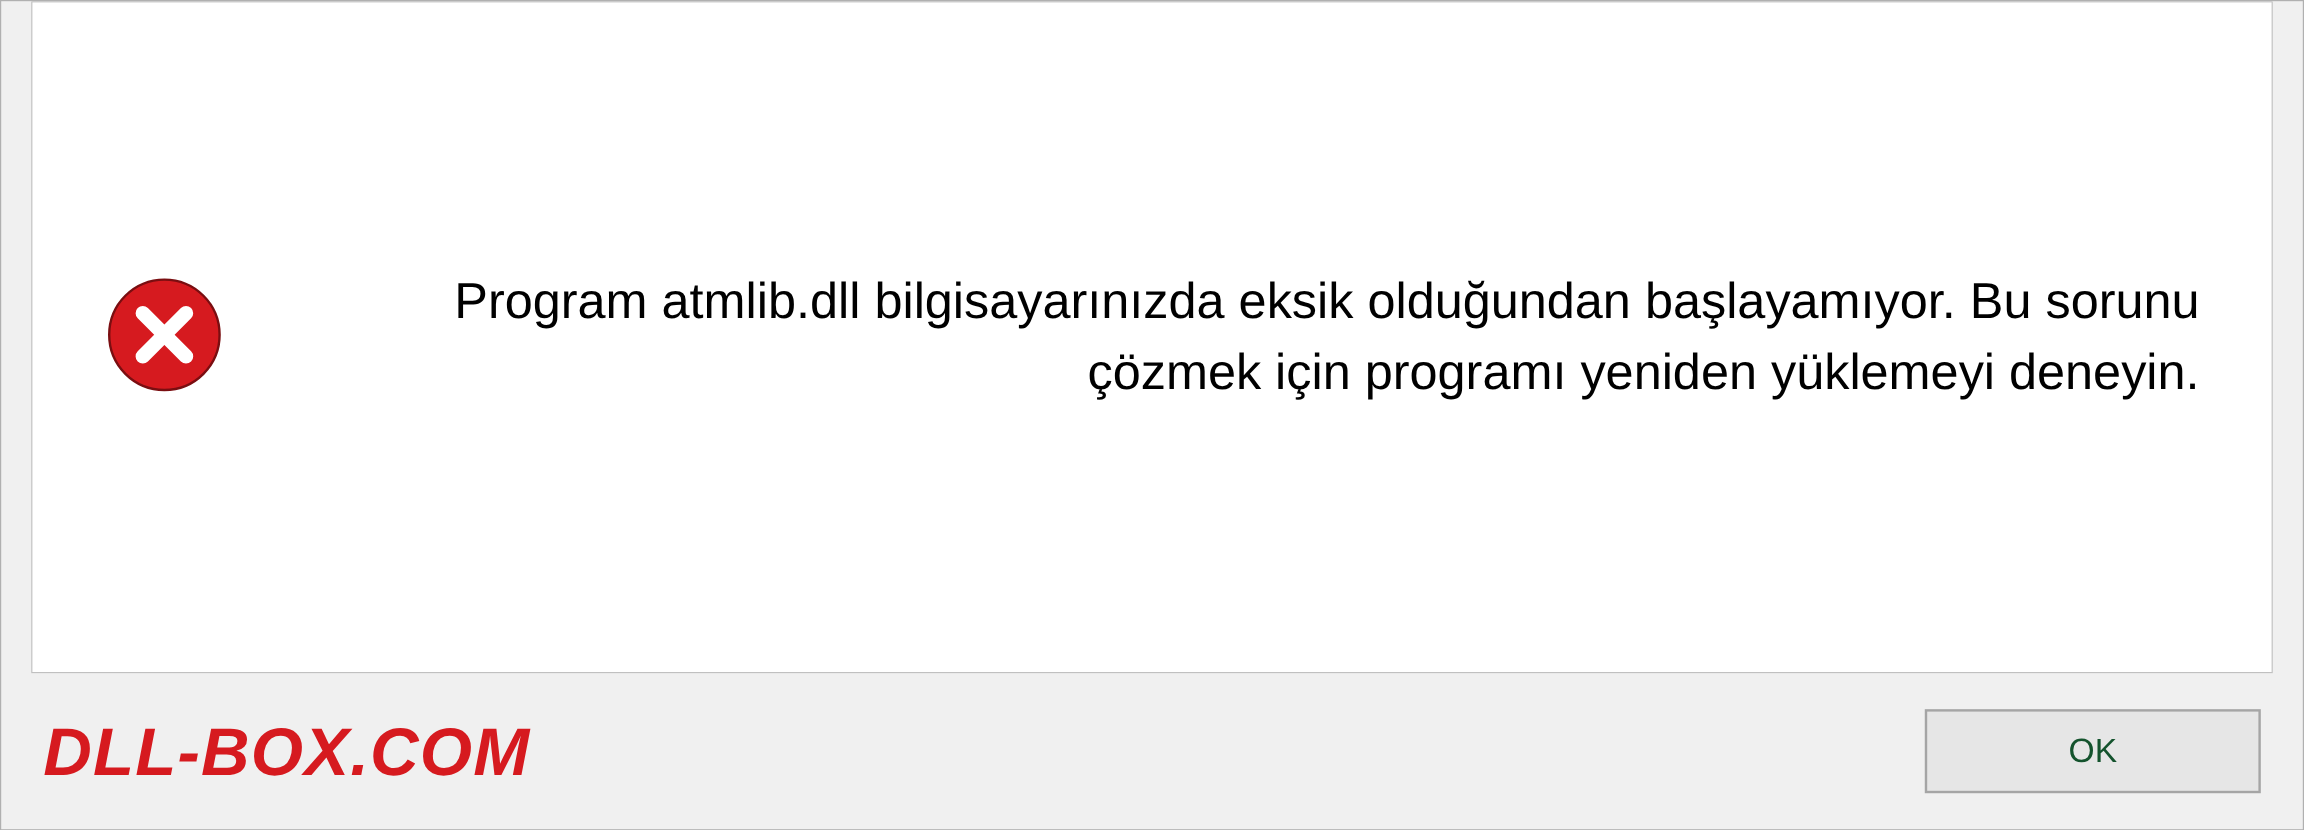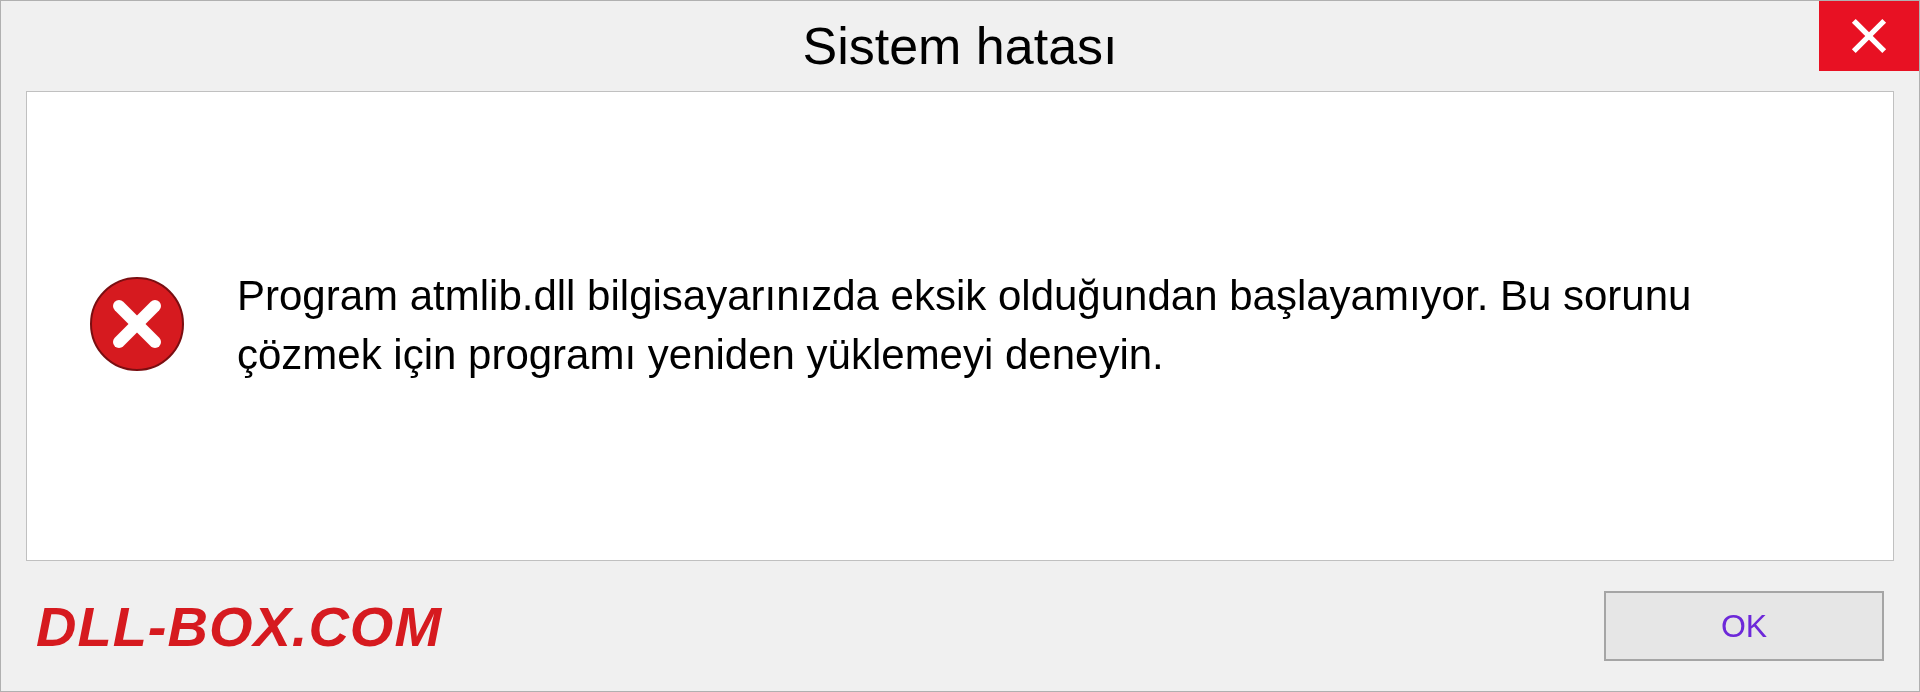--- a/index.html
+++ b/index.html
@@ -53,20 +53,21 @@
       height: 40px;
     }
     .content-panel {
       margin: 0 25px 25px 25px;
       background: #fff;
       border: 1px solid #c0c0c0;
       flex: 1;
       display: flex;
       align-items: center;
       padding: 40px 60px;
+      text-align: right;
     }
     .error-icon-wrap {
       flex-shrink: 0;
       margin-right: 50px;
     }
     .error-icon-wrap svg {
       width: 100px;
       height: 100px;
     }
     .msg-text {
@@ -89,43 +90,34 @@
       font-style: italic;
       color: #d61a1f;
       letter-spacing: 1px;
       font-family: Arial, sans-serif;
     }
     .ok-btn {
       width: 280px;
       height: 70px;
       background: #e6e6e6;
       border: 2px solid #a5a5a5;
-      font-size: 32px;
-      color: #6d28d9;
+      font-size: 28px;
+      color: #14532d;
       display: flex;
       align-items: center;
       justify-content: center;
       cursor: pointer;
       font-family: inherit;
     }
   </style>
 </head>
 <body>
 
 <div class="dialog">
 
-  <div class="title-bar">
-    <div class="title-text">Sistem hatası</div>
-    <div class="close-btn">
-      <svg viewBox="0 0 24 24">
-        <line x1="4" y1="4" x2="20" y2="20" stroke="#fff" stroke-width="3.2" stroke-linecap="square"></line>
-        <line x1="20" y1="4" x2="4" y2="20" stroke="#fff" stroke-width="3.2" stroke-linecap="square"></line>
-      </svg>
-    </div>
-  </div>
 
   <div class="content-panel">
     <div class="error-icon-wrap">
       <svg viewBox="0 0 100 100">
         <circle cx="50" cy="50" r="46" fill="#d61a1f" stroke="#7a0e11" stroke-width="2"></circle>
         <line x1="32" y1="32" x2="68" y2="68" stroke="#fff" stroke-width="12" stroke-linecap="round"></line>
         <line x1="68" y1="32" x2="32" y2="68" stroke="#fff" stroke-width="12" stroke-linecap="round"></line>
       </svg>
     </div>
     <div class="msg-text">Program atmlib.dll bilgisayarınızda eksik olduğundan başlayamıyor. Bu sorunu çözmek için programı yeniden yüklemeyi deneyin.</div>

